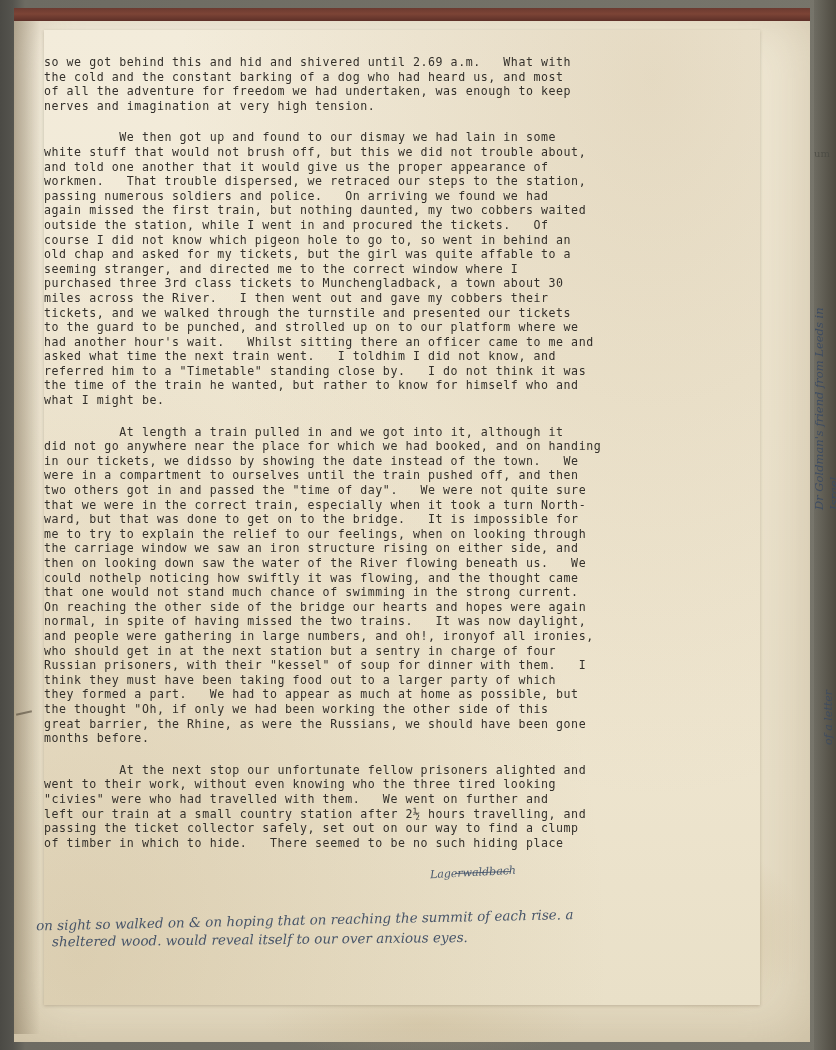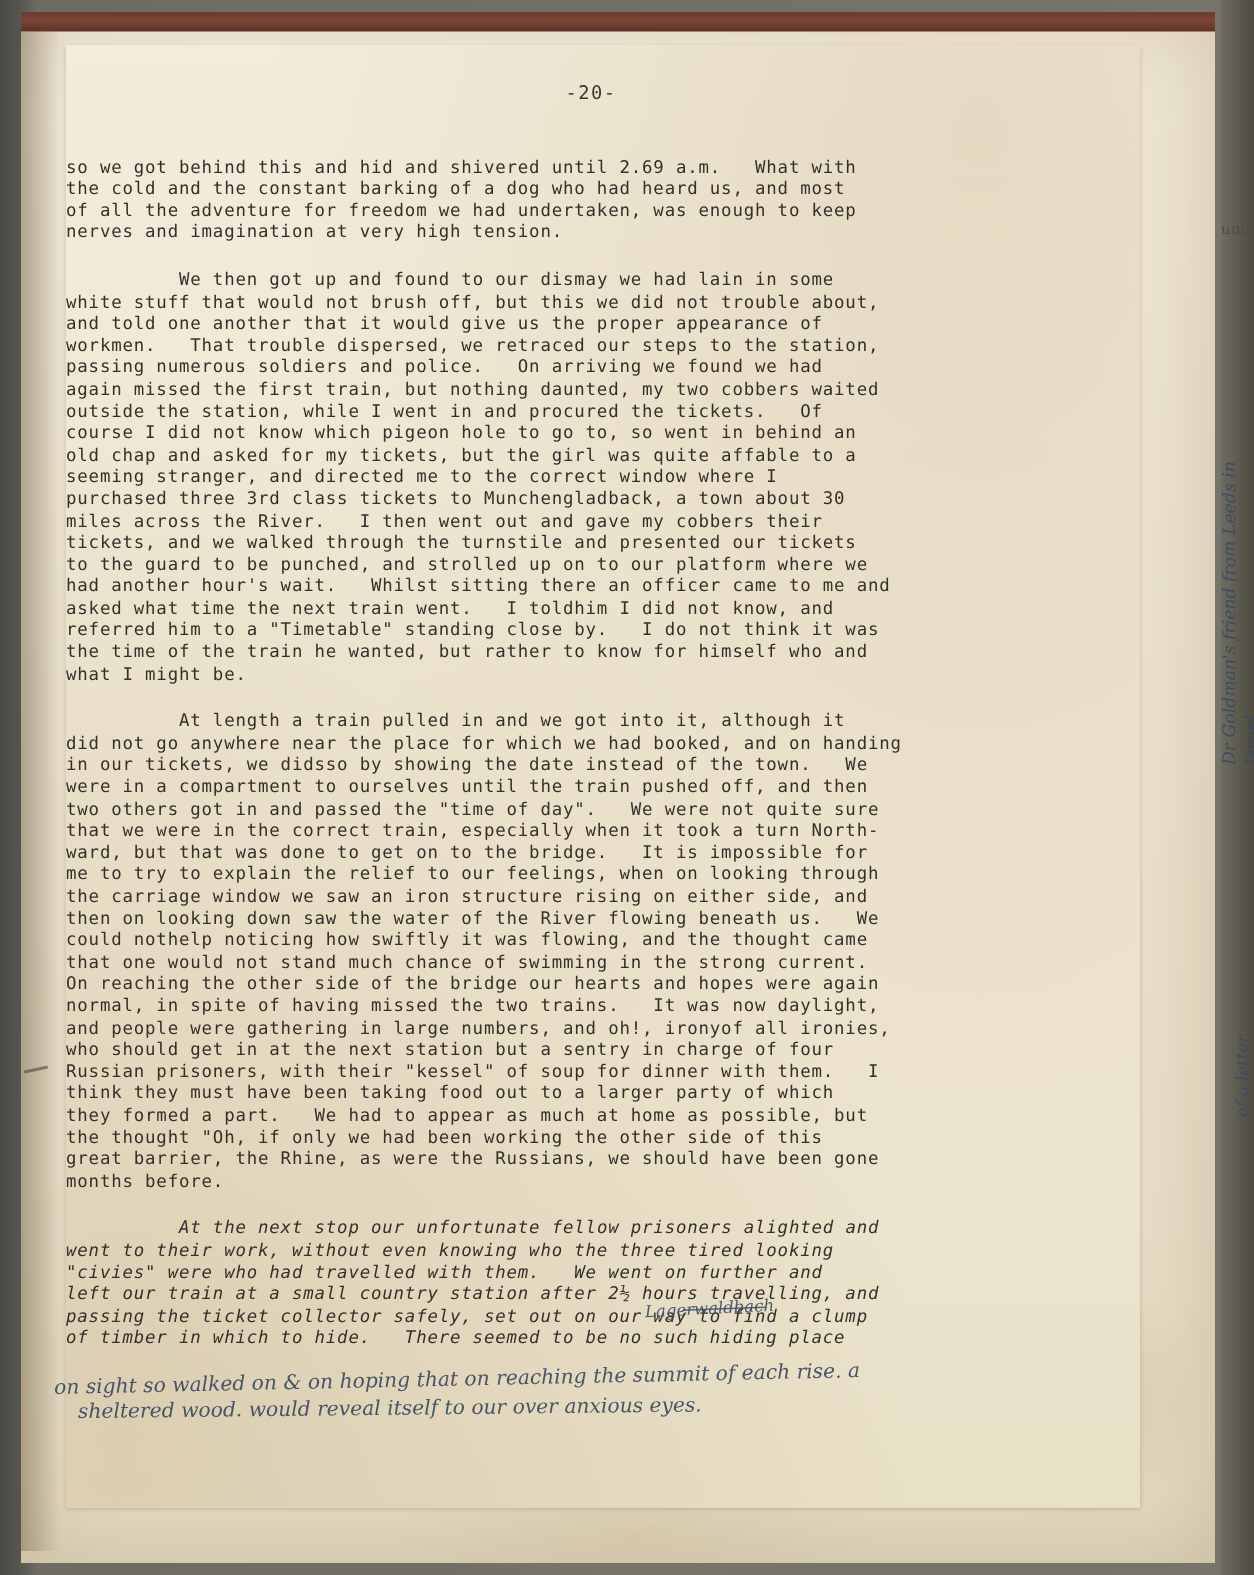--- a/index.html
+++ b/index.html
@@ -102,21 +102,21 @@
     font-size: 12.5px;
     letter-spacing: 1px;
     color: #3b372f;
     margin-bottom: 34px;
   }
   .para {
     margin: 0 0 17px 0;
     white-space: pre-wrap;
     text-indent: 0;
   }
-  .para:last-child { margin-bottom: 16px; font-style: italic; }
+  .para:last-child { margin-bottom: 16px; }
 
   
   .ink {
     position: absolute;
     font-family: "DejaVu Serif", serif;
     font-style: italic;
     color: #3a4a62;
     opacity: 0.92;
   }
   .ink-bottom1 {
@@ -212,21 +212,20 @@
   </div>
 
   <div class="spine-top"></div>
   <div class="left-shadow"></div>
   <div class="right-gutter"></div>
   <div class="edge-mark"></div>
 
   <div class="sheet"></div>
 
   <div class="typed">
-    <div class="page-no">-20-</div>
     <p class="para">so we got behind this and hid and shivered until 2.69 a.m.   What with
 the cold and the constant barking of a dog who had heard us, and most
 of all the adventure for freedom we had undertaken, was enough to keep
 nerves and imagination at very high tension.</p>
     <p class="para">          We then got up and found to our dismay we had lain in some
 white stuff that would not brush off, but this we did not trouble about,
 and told one another that it would give us the proper appearance of
 workmen.   That trouble dispersed, we retraced our steps to the station,
 passing numerous soldiers and police.   On arriving we found we had
 again missed the first train, but nothing daunted, my two cobbers waited

